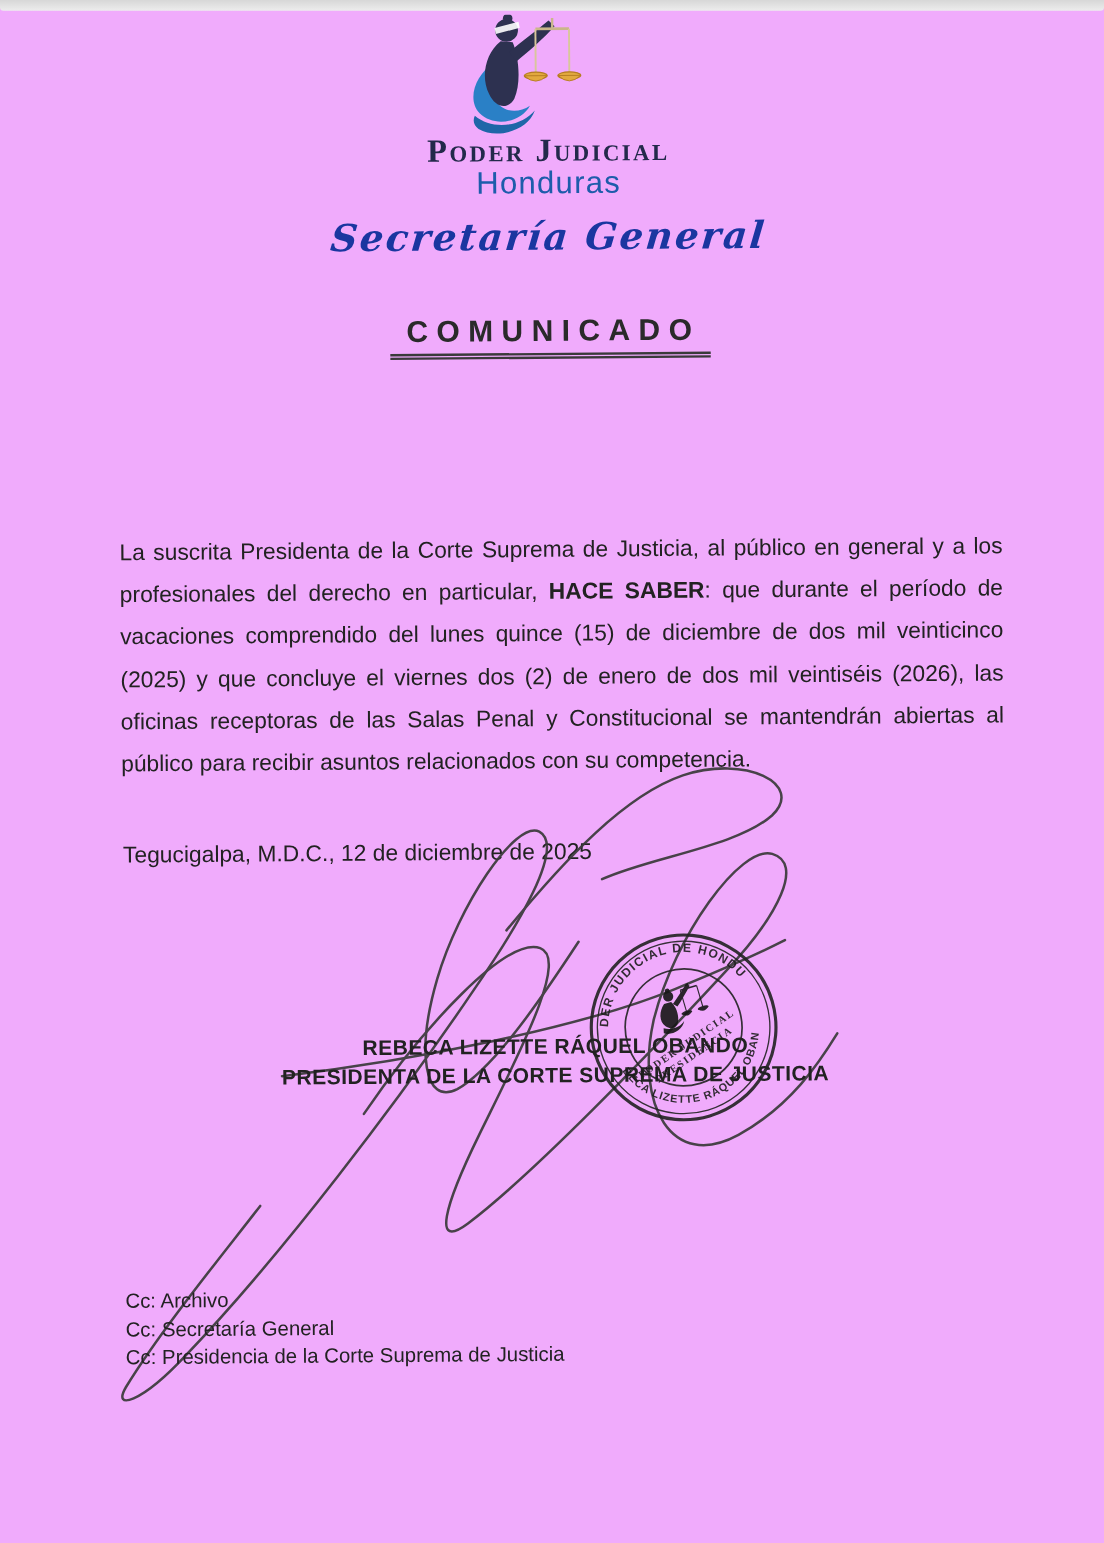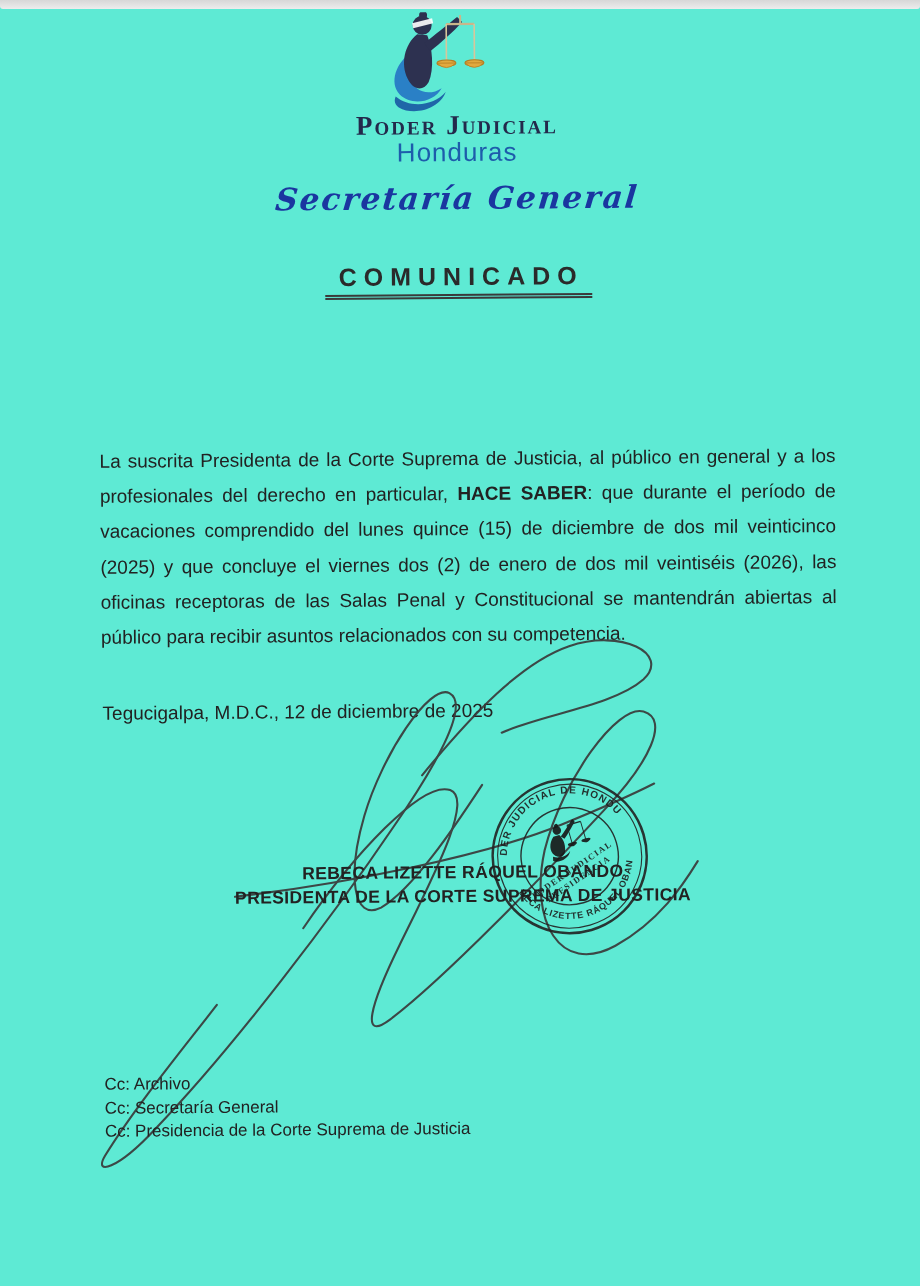--- a/index.html
+++ b/index.html
@@ -1,17 +1,17 @@
 <!DOCTYPE html>
 <html><head>
 <meta charset="utf-8">
 <style>
   html,body{margin:0;padding:0;background:#ffffff;}
   .page{
-    position:relative;width:920px;height:1286px;background:#5eead4;
+    position:relative;width:920px;height:1286px;background:#f0abfc;
     overflow:hidden;font-family:"Liberation Sans",sans-serif;color:#1f1f1f;
   }
   .scan-bar{
     position:absolute;top:0;left:0;width:100%;height:9px;
     background:linear-gradient(#d7d7d7,#ededed);border-radius:0 0 3px 3px;
   }
   .doc{position:absolute;inset:0;transform:rotate(-0.45deg);transform-origin:50% 40%;}
 
   
   .logo-block{position:absolute;top:12px;left:0;right:0;text-align:center;}

